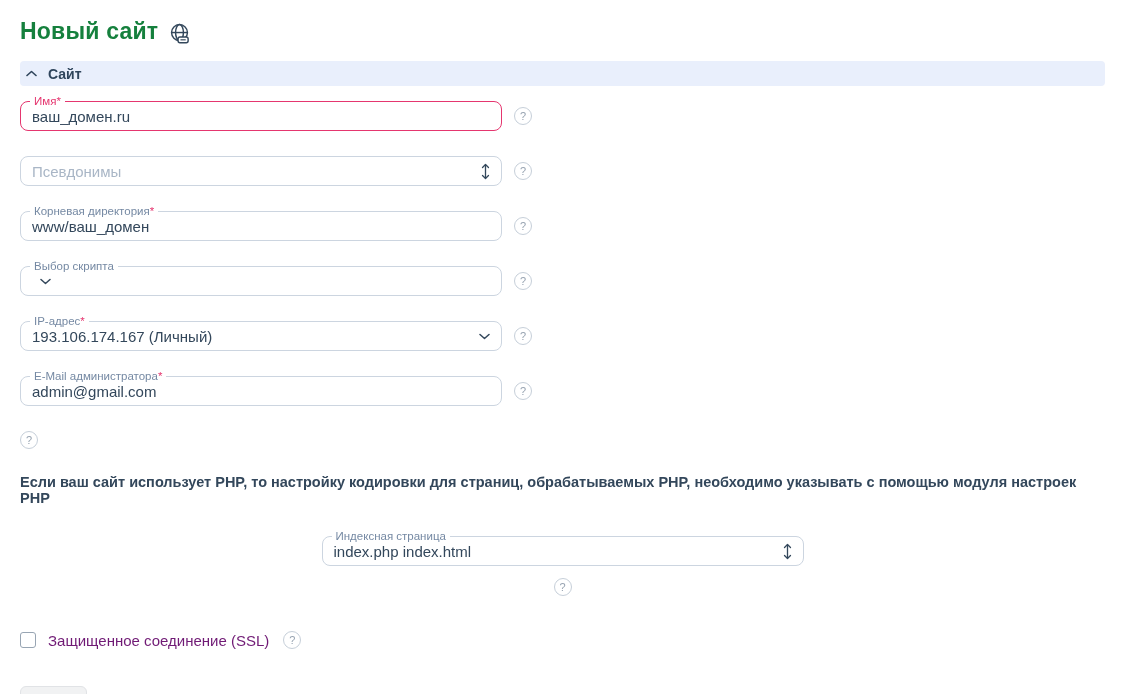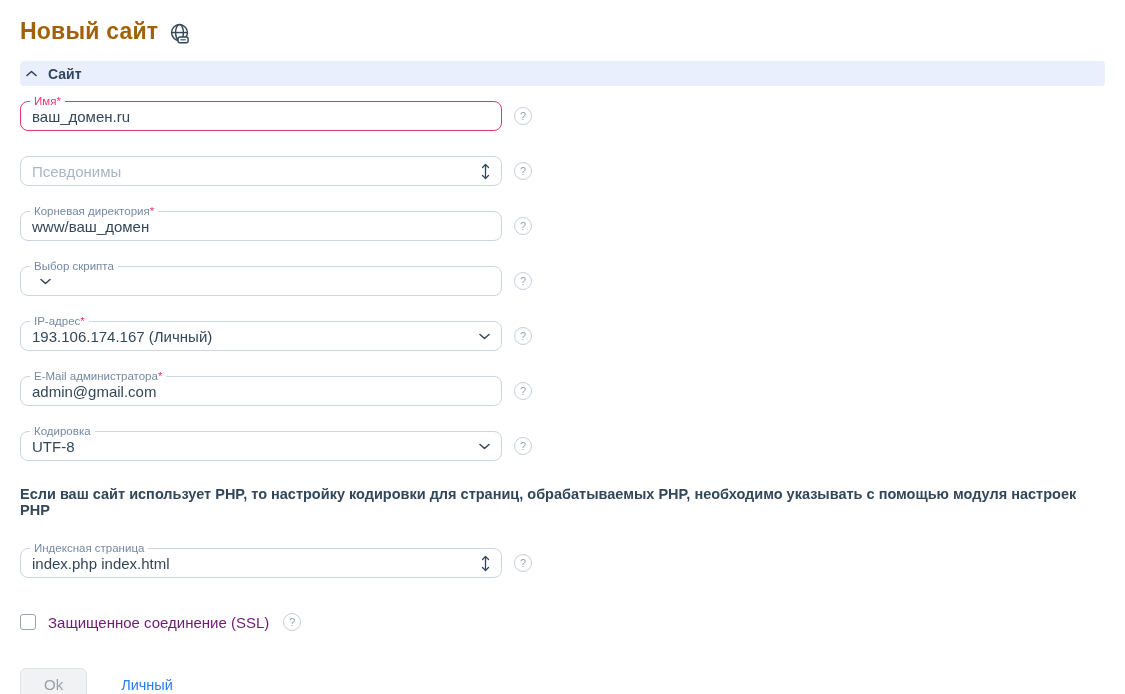--- a/index.html
+++ b/index.html
@@ -5,21 +5,21 @@
   * { box-sizing: border-box; margin: 0; padding: 0; }
   html, body { width: 1125px; height: 694px; background: #ffffff; overflow: hidden; }
   body {
     font-family: "Liberation Sans", "DejaVu Sans", sans-serif;
     color: #33475b;
   }
   .page { padding: 18px 20px 0 20px; }
 
   
   .title-row { display: flex; align-items: center; gap: 10px; }
-  .page-title { font-size: 23px; font-weight: 700; color: #a16207; letter-spacing: .2px; }
+  .page-title { font-size: 23px; font-weight: 700; color: #15803d; letter-spacing: .2px; }
   .title-icon { display: inline-flex; margin-top: 3px; }
 
   
   .section-bar {
     margin-top: 16px;
     height: 25px;
     background: #e9effc;
     border-radius: 4px;
     display: flex;
     align-items: center;
@@ -201,35 +201,26 @@
 
     <div class="row">
       <div class="field">
         <span class="flabel"><span>E-Mail администратора</span><span class="req">*</span></span>
         <input type="text" value="admin@gmail.com" style="">
       </div>
       <div class="help">?</div>
     </div>
 
     <div class="row">
-      <div class="field">
-        <span class="flabel"><span>Кодировка</span><span class="req"></span></span>
-        <span class="value">UTF-8</span>
-        <span class="trail-icon">
-          <svg width="11" height="7" viewBox="0 0 11 7" fill="none" stroke="#33475b" stroke-width="1.5" stroke-linecap="round" stroke-linejoin="round">
-            <polyline points="1,1.5 5.5,5.5 10,1.5"></polyline>
-          </svg>
-        </span>
-      </div>
       <div class="help">?</div>
     </div>
 
     <div class="php-note">Если ваш сайт использует PHP, то настройку кодировки для страниц, обрабатываемых PHP, необходимо указывать с помощью модуля настроек PHP</div>
 
-    <div class="row" style="margin-bottom:10px;">
+    <div class="row" style="margin-bottom:10px;flex-direction:column;">
       <div class="field">
         <span class="flabel"><span>Индексная страница</span><span class="req"></span></span>
         <input type="text" value="index.php index.html" style="">
         <span class="trail-icon">
           <svg width="9" height="17" viewBox="0 0 9 17" fill="none" stroke="#33475b" stroke-width="1.3" stroke-linecap="round" stroke-linejoin="round">
             <path d="M4.5 2 v13"></path>
             <polyline points="1.5,4.5 4.5,1.5 7.5,4.5"></polyline>
             <polyline points="1.5,12.5 4.5,15.5 7.5,12.5"></polyline>
           </svg>
         </span>

